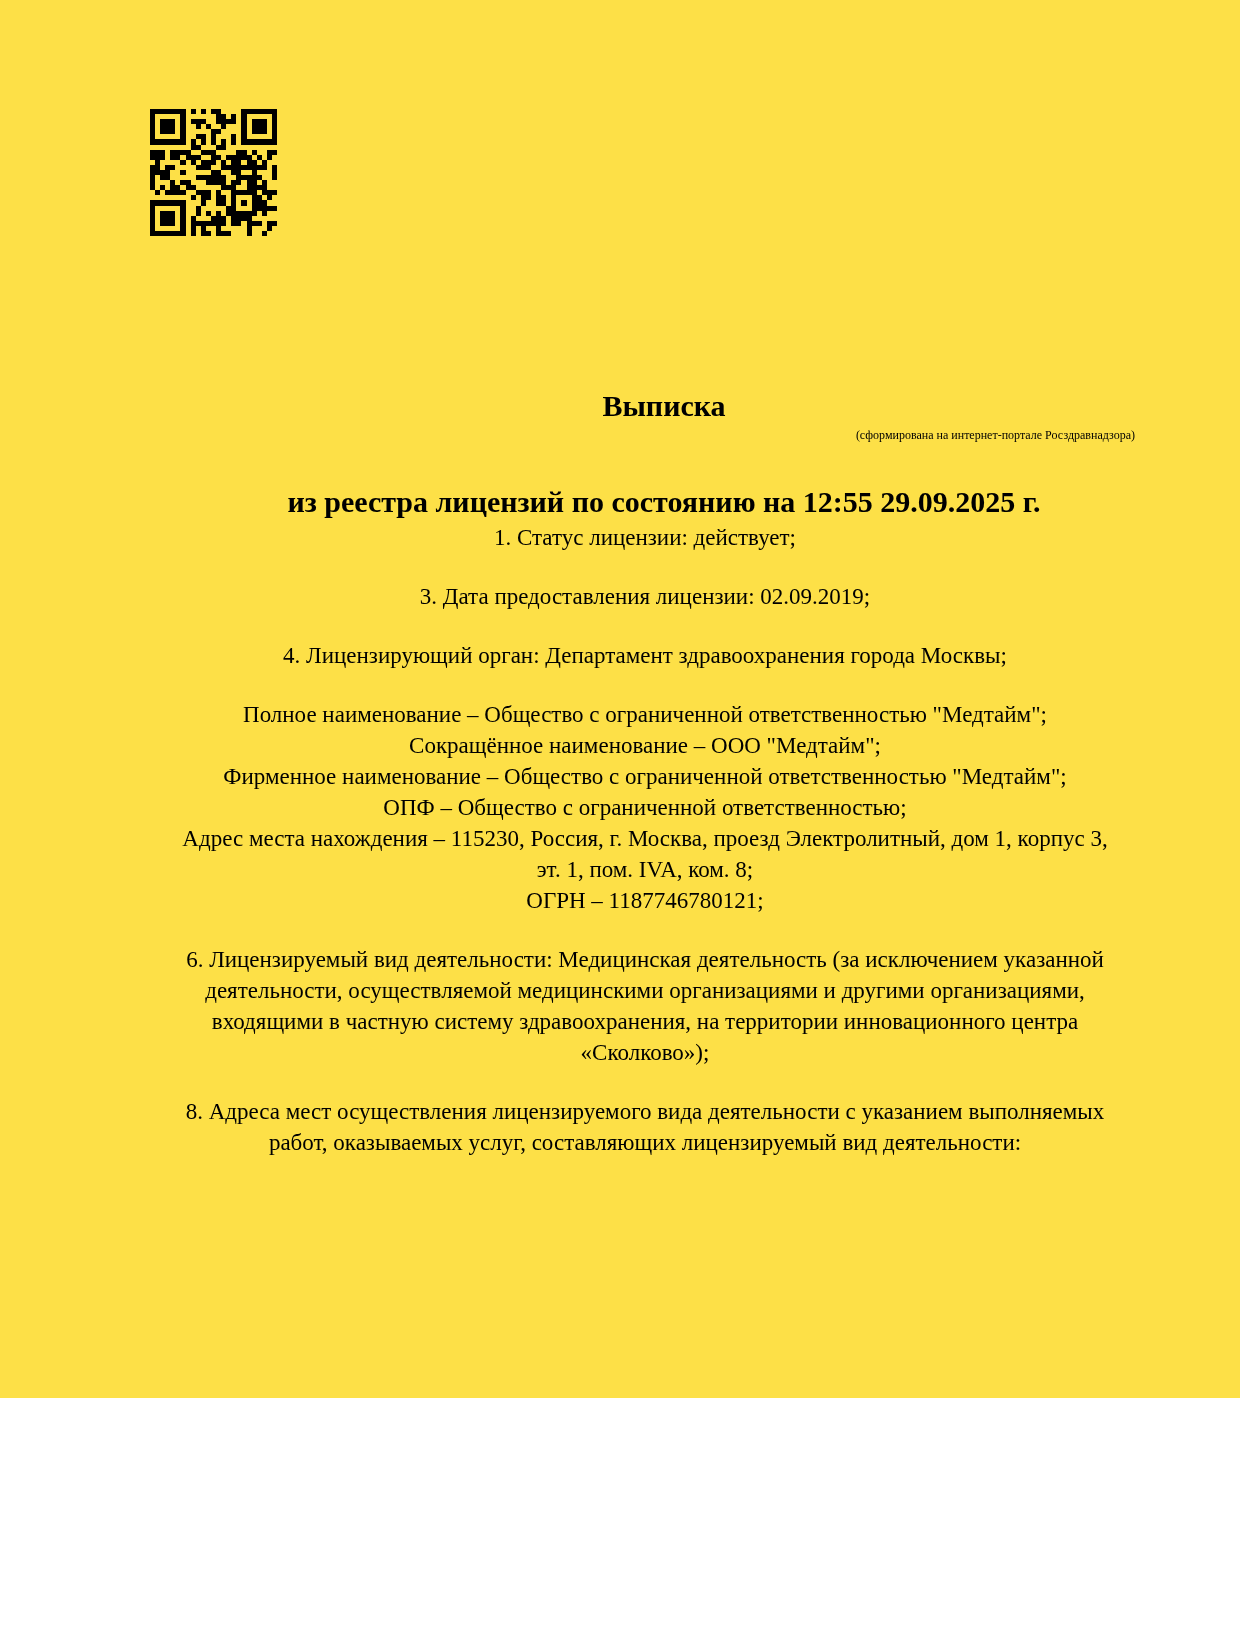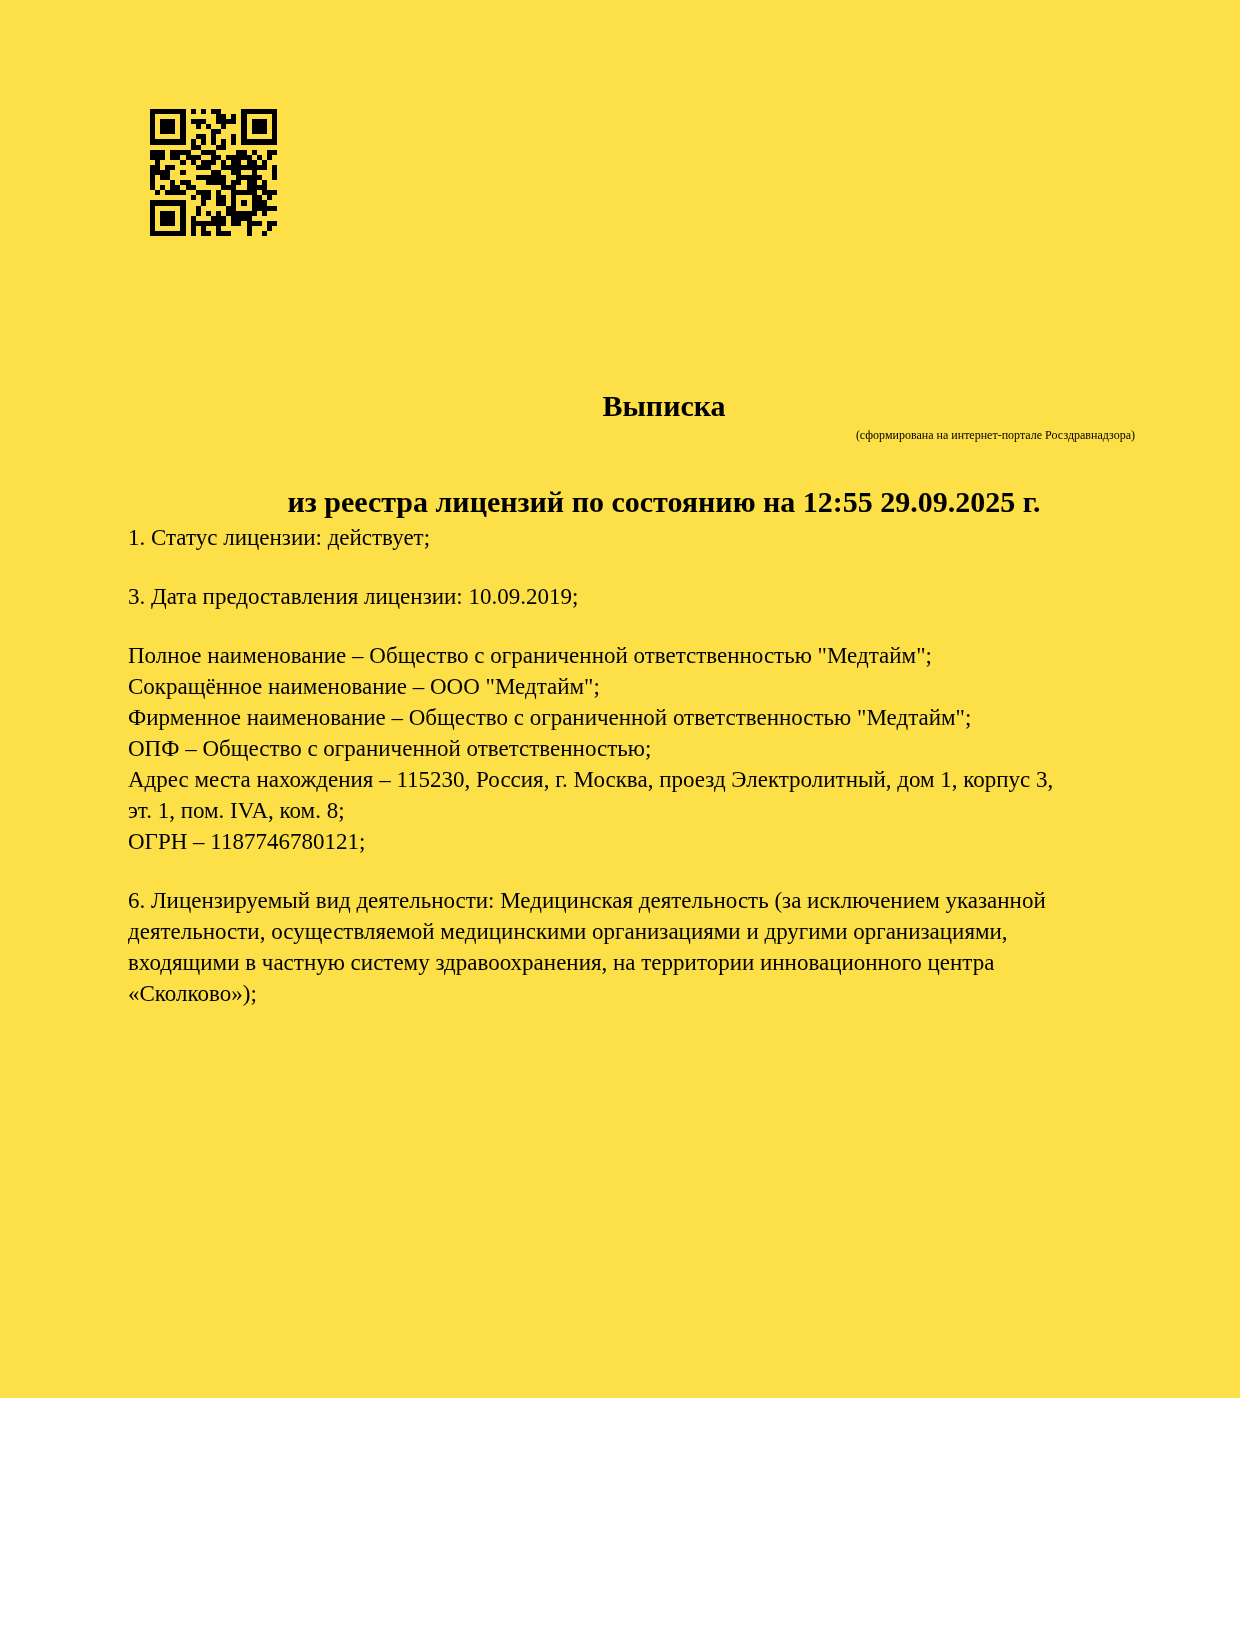--- a/index.html
+++ b/index.html
@@ -39,25 +39,26 @@
   .subtitle {
     position: absolute;
     right: 105px;
     top: 428px;
     font-size: 12px;
     text-align: right;
     white-space: pre;
   }
   .doc-body {
     position: absolute;
-    left: 128px;
+    left: 140px;
     top: 522px;
     width: 1010px;
     font-size: 23px;
     line-height: 31px;
+    text-align: center;
   }
   .para {
     margin: 0 0 28px 0;
     white-space: pre;
   }
 </style>
 </head>
 <body>
 
 <div class="page">
@@ -398,27 +399,30 @@
 
   <div class="title-block">
     <div>Выписка</div>
     <div>из реестра лицензий по состоянию на 12:55 29.09.2025 г.</div>
   </div>
 
   <div class="subtitle">(сформирована на интернет-портале Росздравнадзора)</div>
 
   <div class="doc-body">
     <p class="para">1. Статус лицензии: действует;</p>
-    <p class="para">3. Дата предоставления лицензии: 10.09.2019;</p>
+    <p class="para">3. Дата предоставления лицензии: 02.09.2019;</p>
+    <p class="para">4. Лицензирующий орган: Департамент здравоохранения города Москвы;</p>
     <p class="para">Полное наименование – Общество с ограниченной ответственностью "Медтайм";
 Сокращённое наименование – ООО "Медтайм";
 Фирменное наименование – Общество с ограниченной ответственностью "Медтайм";
 ОПФ – Общество с ограниченной ответственностью;
 Адрес места нахождения – 115230, Россия, г. Москва, проезд Электролитный, дом 1, корпус 3,
 эт. 1, пом. IVA, ком. 8;
 ОГРН – 1187746780121;</p>
     <p class="para">6. Лицензируемый вид деятельности: Медицинская деятельность (за исключением указанной
 деятельности, осуществляемой медицинскими организациями и другими организациями,
 входящими в частную систему здравоохранения, на территории инновационного центра
 «Сколково»);</p>
+    <p class="para">8. Адреса мест осуществления лицензируемого вида деятельности с указанием выполняемых
+работ, оказываемых услуг, составляющих лицензируемый вид деятельности:</p>
   </div>
 
 </div>
 
 </body></html>

